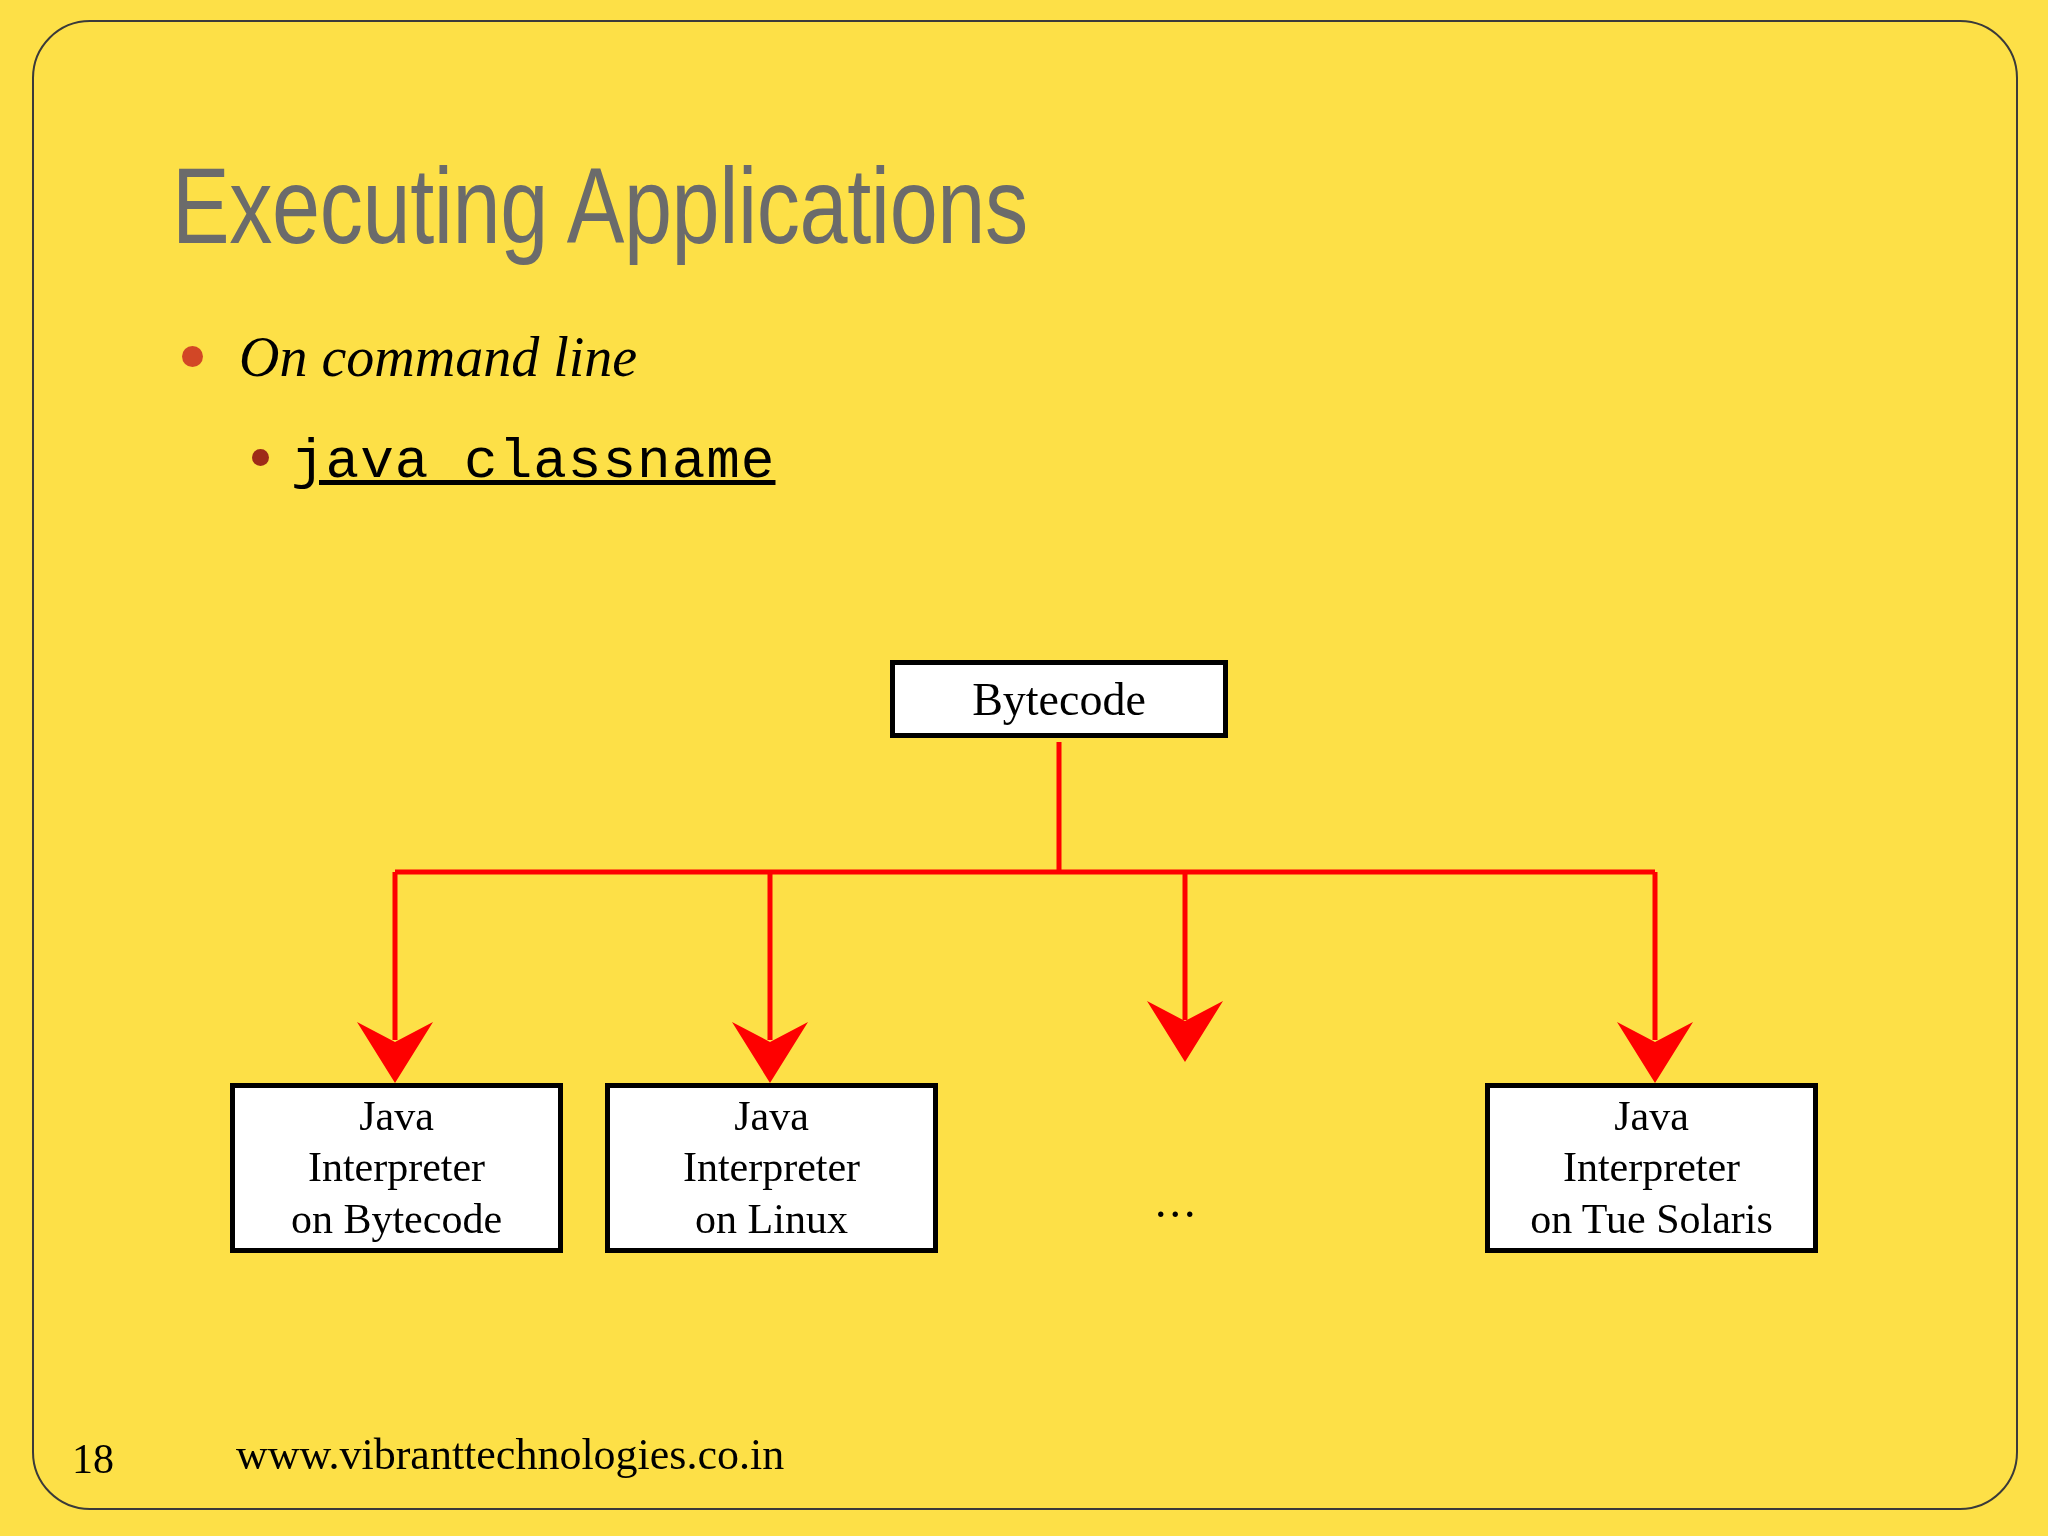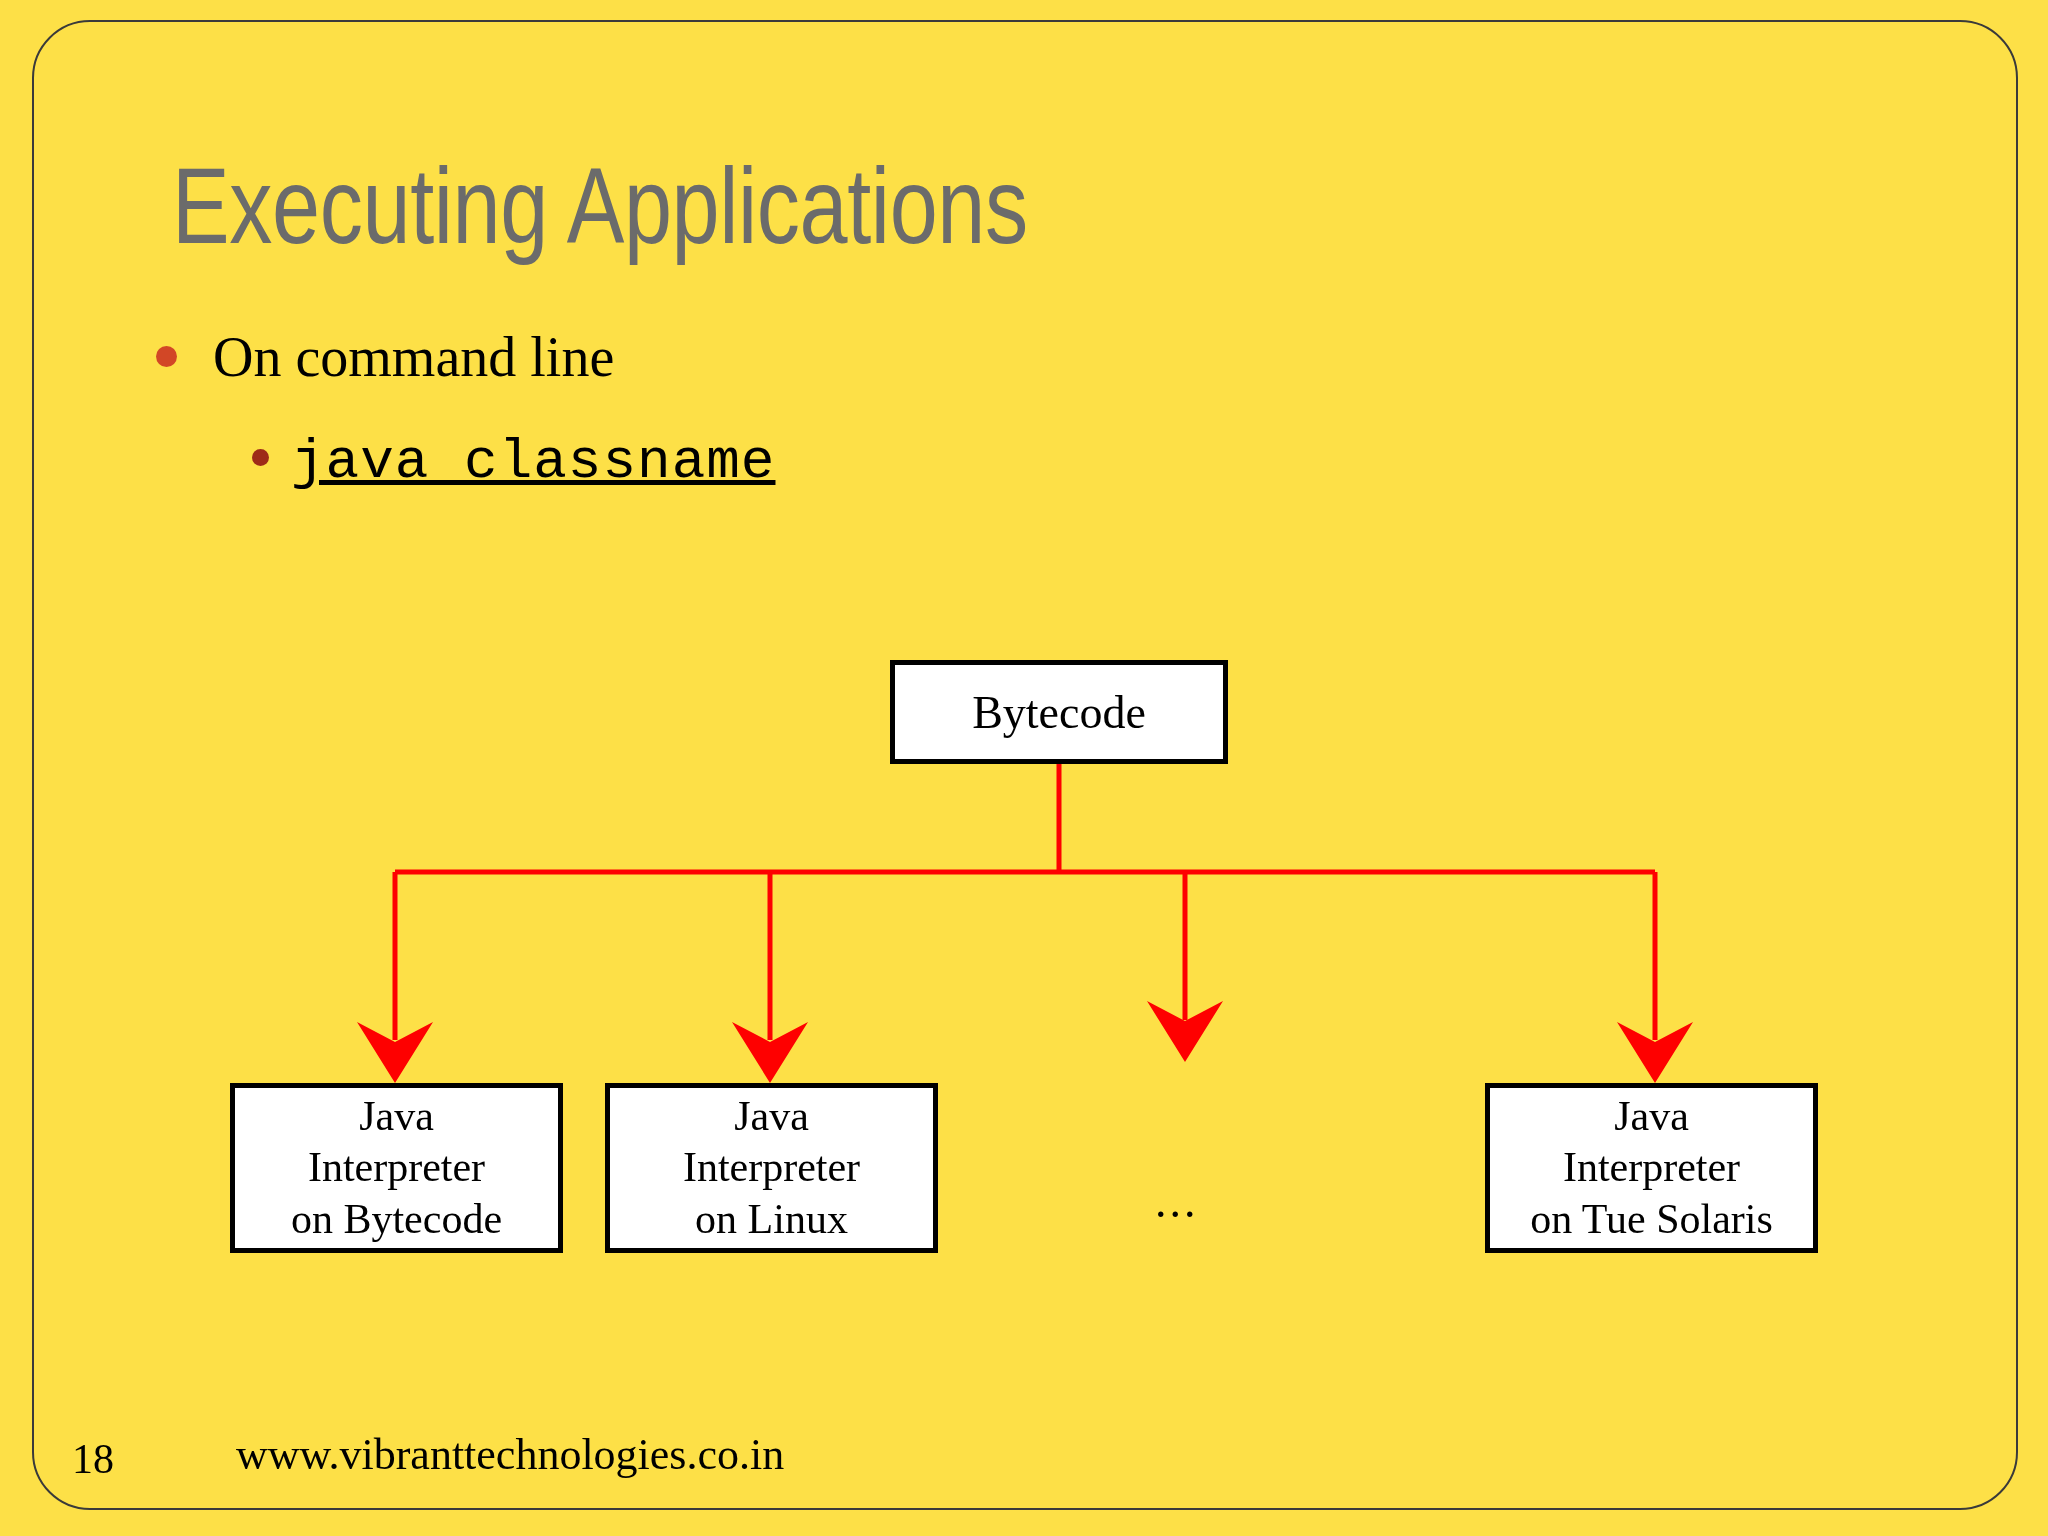--- a/index.html
+++ b/index.html
@@ -47,24 +47,25 @@
     color: #6b6b6b;
     font-weight: 400;
     white-space: nowrap;
     transform: scaleX(0.80);
     transform-origin: left top;
   }
 
   
   #bullet-l1 {
     position: absolute;
-    left: 156px;
+    left: 182px;
     top: 325px;
     display: flex;
     align-items: baseline;
+    font-style: italic;
   }
   .dot-l1 {
     width: 21px;
     height: 21px;
     border-radius: 50%;
     background: #d24726;
     display: inline-block;
     position: relative;
     top: -9px;
     flex: 0 0 auto;
@@ -123,21 +124,21 @@
     flex-direction: column;
     align-items: center;
     justify-content: center;
     font-family: "Liberation Serif", serif;
     color: #000000;
   }
   #box-bytecode {
     left: 890px;
     top: 660px;
     width: 338px;
-    height: 104px;
+    height: 78px;
     font-size: 46px;
   }
   .leaf-box {
     top: 1083px;
     width: 333px;
     height: 170px;
     font-size: 42px;
     line-height: 1.22;
   }
   #box-windows { left: 230px; }

